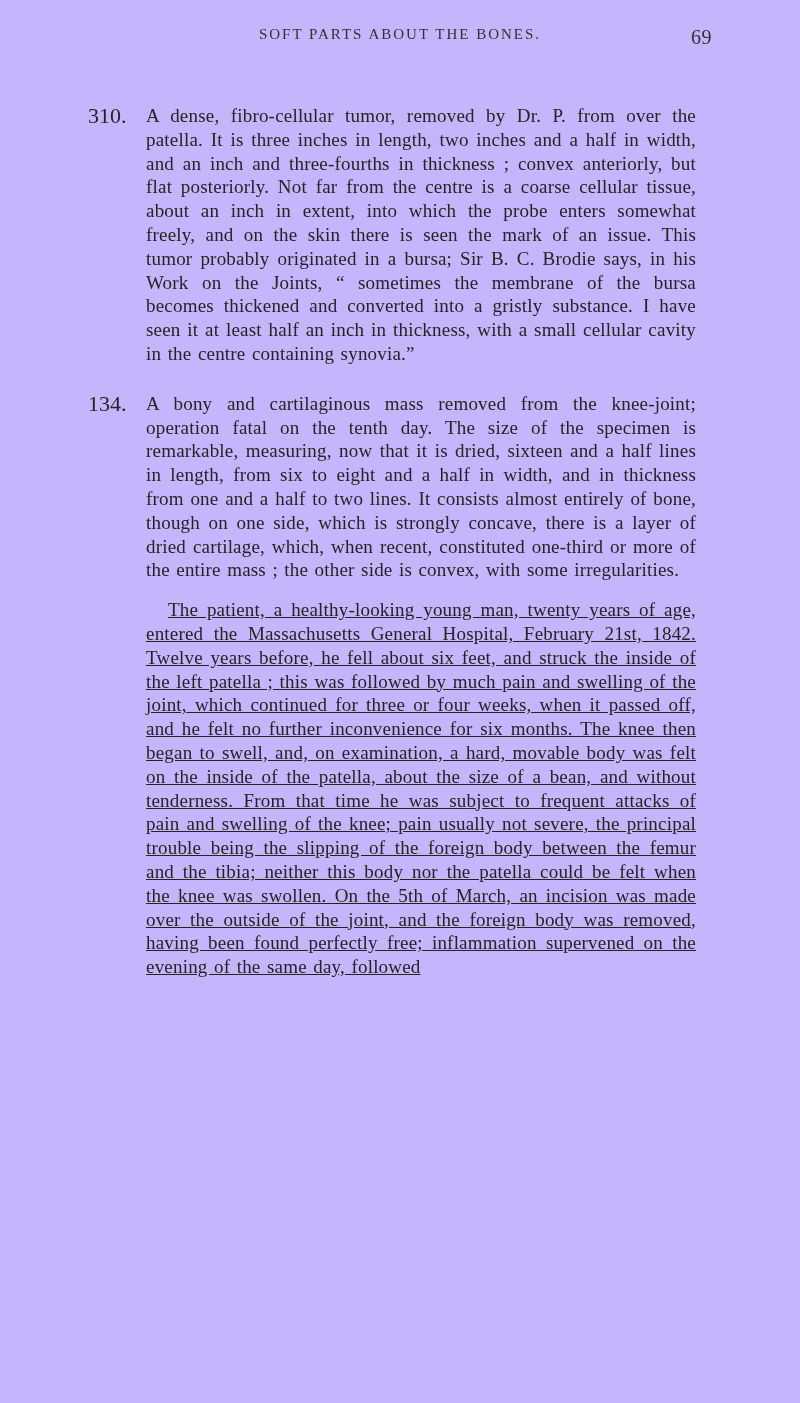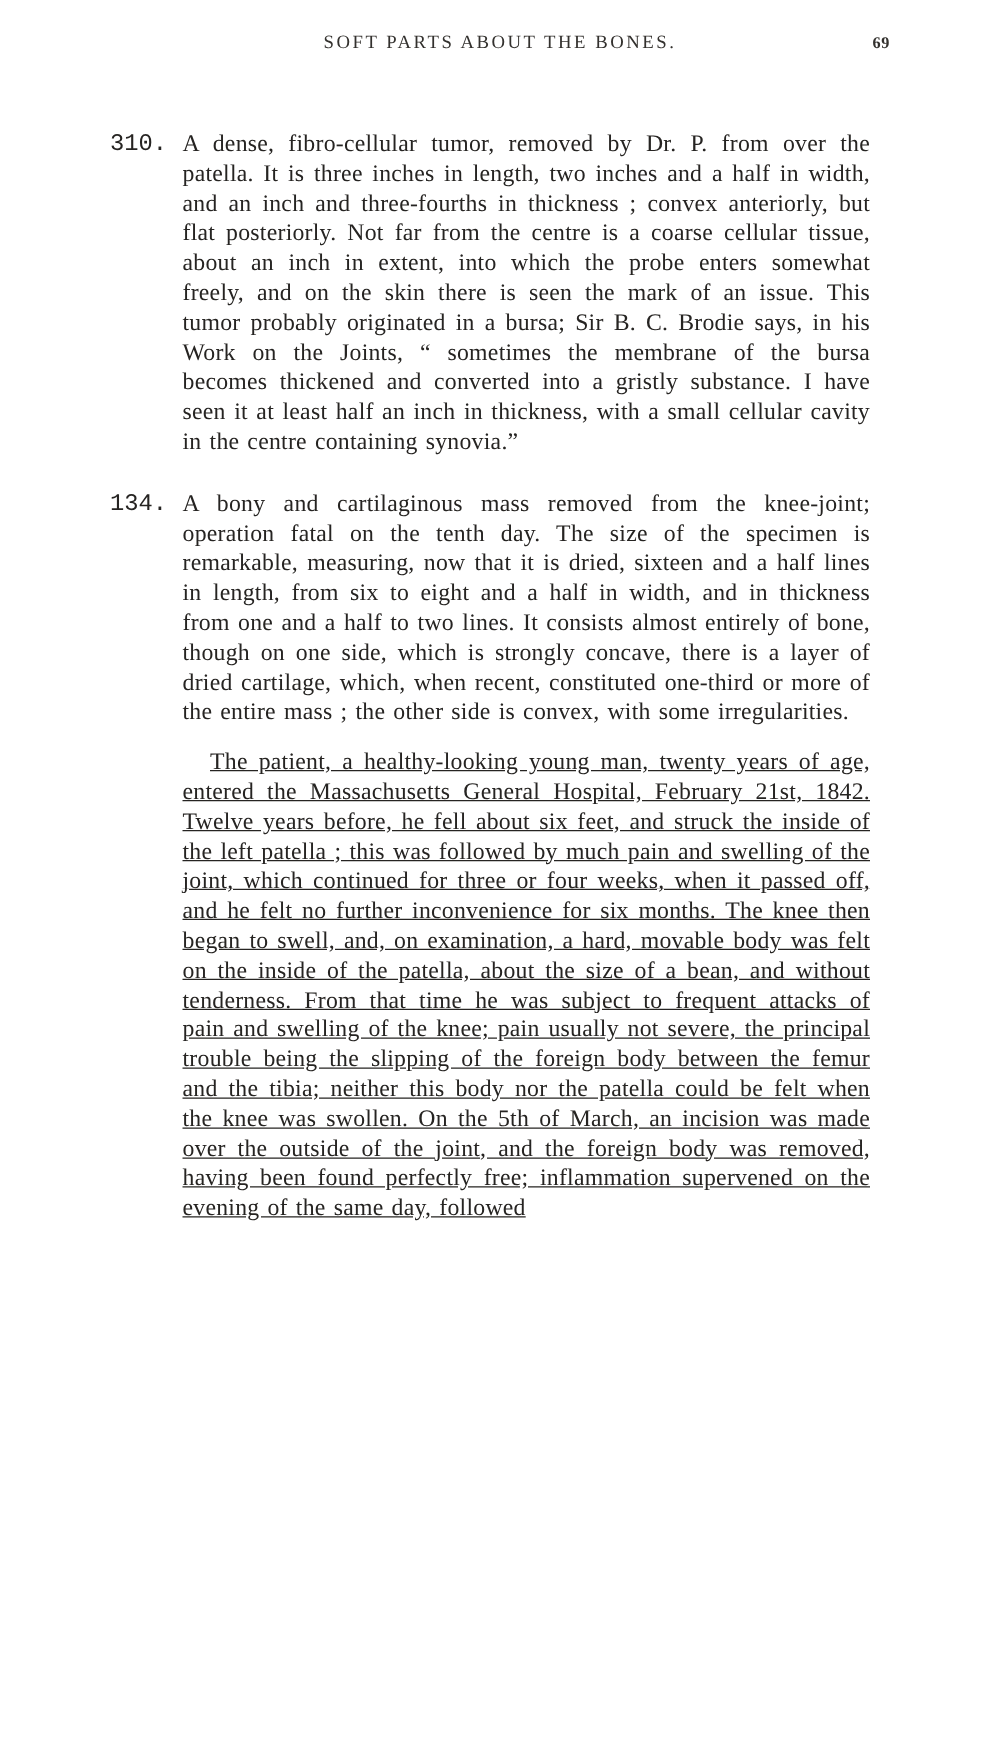--- a/index.html
+++ b/index.html
@@ -5,63 +5,61 @@
   html, body {
     margin: 0;
     padding: 0;
     background: #e9e9e7;
   }
   .page {
     position: relative;
     width: 800px;
     height: 1403px;
     margin: 0;
-    background: #ffffff;
+    background: #c4b5fd;
     font-family: "Liberation Serif", "DejaVu Serif", serif;
     color: #262422;
     overflow: hidden;
   }
   
   .running-head {
     position: absolute;
     top: 26px;
     left: 88px;
     width: 624px;
     text-align: center;
     font-size: 15px;
     letter-spacing: 2px;
     color: #33312e;
   }
   .page-number {
     position: absolute;
     right: 0;
     top: 0;
     letter-spacing: 0.5px;
-    font-size: 13px;
-    font-weight: bold;
+    font-size: 20px;
   }
   
   .content {
     position: absolute;
     top: 88px;
     left: 88px;
     width: 624px;
   }
   .entry {
     position: relative;
     padding-left: 42px;
     margin: 0 0 26px 0;
   }
   .entry-number {
     position: absolute;
     left: 0;
     top: 0;
-    font-size: 19px;
+    font-size: 22px;
     line-height: 23.8px;
-    font-family: Liberation Mono, monospace;
   }
   .entry p {
     margin: 16px;
     font-size: 19px;
     line-height: 23.8px;
     text-align: justify;
     letter-spacing: 0.2px;
     word-spacing: 1.5px;
   }
   .entry p.indented {

